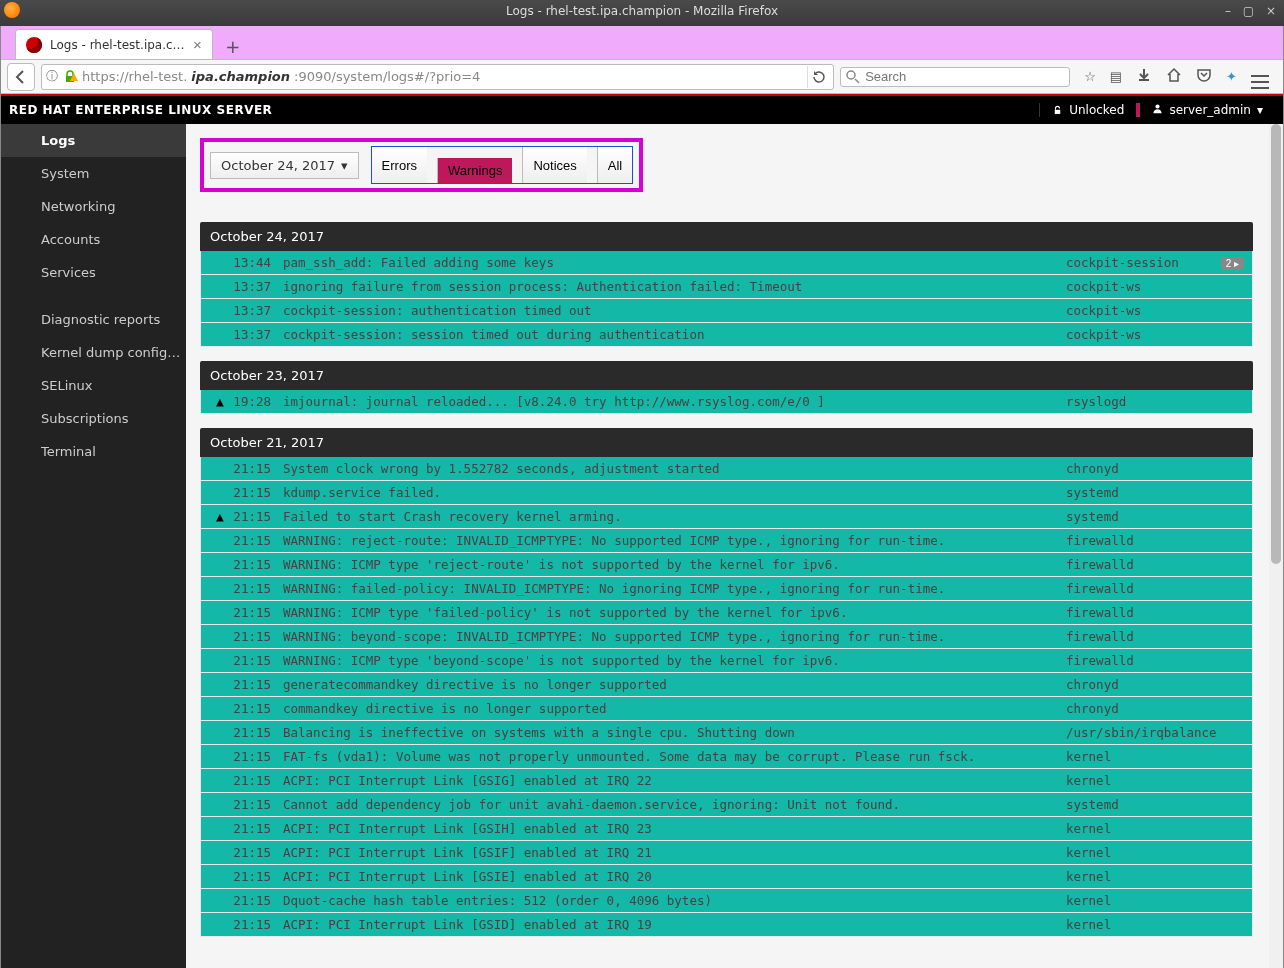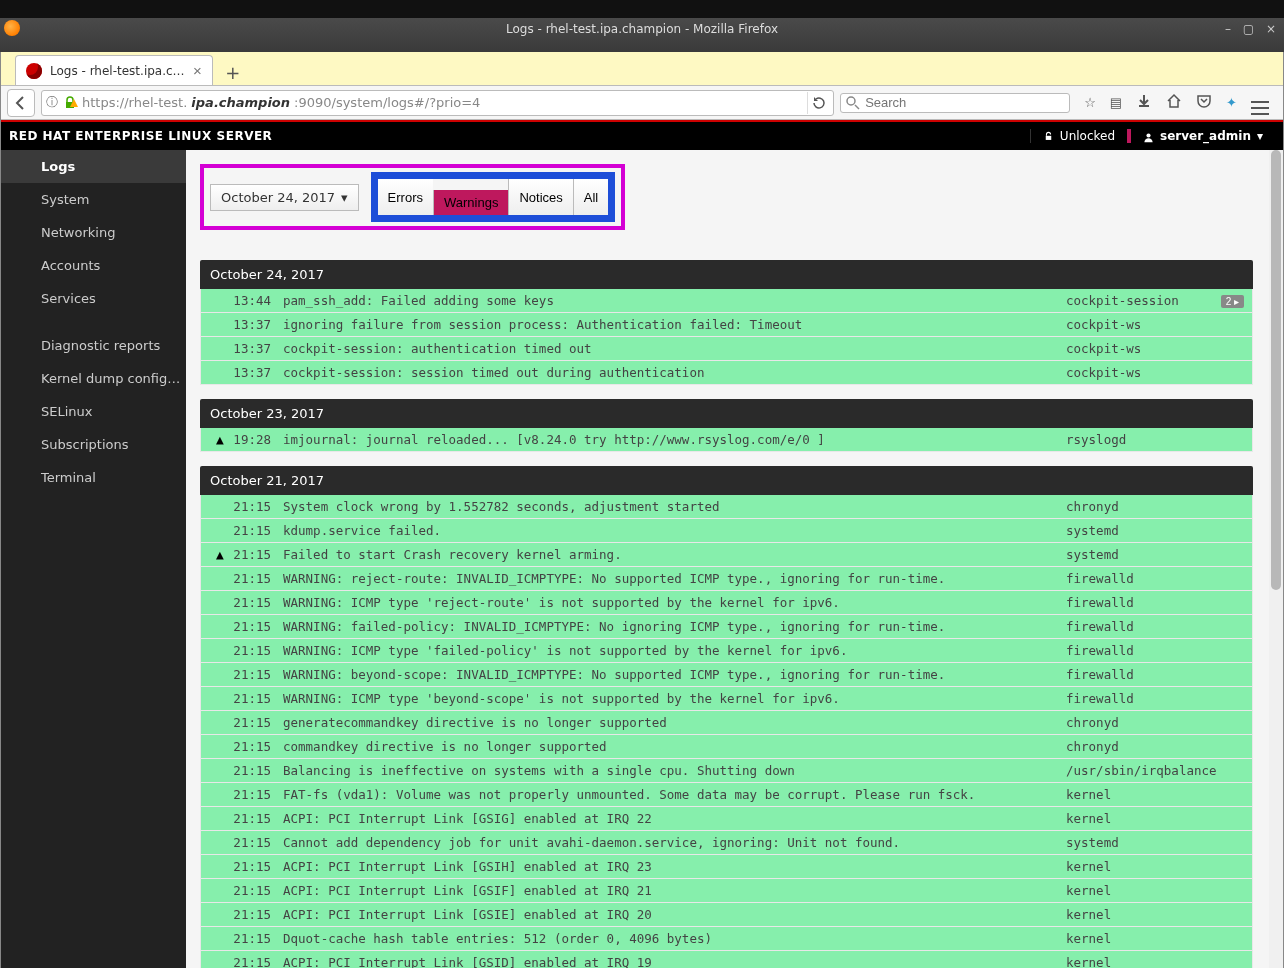--- a/index.html
+++ b/index.html
@@ -1,25 +1,25 @@
 <!DOCTYPE html>
 <html><head>
 <meta charset="utf-8">
 <style>
 * { box-sizing: border-box; margin: 0; padding: 0; }
 body { font-family: "DejaVu Sans", "Liberation Sans", sans-serif; font-size: 13px; background: #111; color: #333; width: 1284px; height: 968px; overflow: hidden; }
 
 
-.os-titlebar { height: 34px; background: linear-gradient(#4a4a4a,#3a3a3a); color: #ddd; font-size: 12px; line-height: 22px; text-align: center; position: relative; margin-top: 18px; }
+.os-titlebar { height: 26px; background: linear-gradient(#4a4a4a,#3a3a3a); color: #ddd; font-size: 12px; line-height: 22px; text-align: center; position: relative; }
 .os-titlebar .appicon { position: absolute; left: 4px; top: 2px; width: 16px; height: 16px; background: radial-gradient(circle at 40% 40%, #ffb347, #ff7f00 70%); border-radius: 50%; }
 .os-titlebar .os-btns { position: absolute; right: 4px; top: 0; color: #ccc; font-size: 12px; letter-spacing: 4px; }
 
 
 .browser { background: #f0f0f0; border: 1px solid #888; border-top: none; }
-.tabstrip { height: 34px; background: #fef9c3; border-bottom: 1px solid #bbb; display: flex; align-items: flex-end; padding-left: 14px; gap: 6px; }
+.tabstrip { height: 34px; background: #f0abfc; border-bottom: 1px solid #bbb; display: flex; align-items: flex-end; padding-left: 14px; gap: 6px; }
 .b-tab { height: 30px; background: #fff; border: 1px solid #bbb; border-bottom: none; border-radius: 4px 4px 0 0; padding: 0 10px; display: flex; align-items: center; gap: 8px; font-size: 12px; min-width: 190px; }
 .b-tab .favicon { width: 16px; height: 16px; background: #c00; border-radius: 50%; box-shadow: inset -4px -4px 0 #800; }
 .b-tab .tabtitle { flex: 1; overflow: hidden; white-space: nowrap; text-overflow: ellipsis; max-width: 135px; color: #333; }
 .b-tab .tabclose { font-family: sans-serif; color: #777; font-size: 15px; cursor: pointer; }
 .newtab { width: 28px; height: 26px; display: flex; align-items: center; justify-content: center; color: #555; font-size: 18px; cursor: pointer; }
 
 .toolbar { height: 34px; background: #f6f6f6; border-bottom: 1px solid #bbb; display: flex; align-items: center; padding: 0 6px; gap: 6px; }
 .nav-btn { width: 28px; height: 28px; border: 1px solid #bbb; border-radius: 4px; background: #fff; display: flex; align-items: center; justify-content: center; cursor: pointer; }
 .urlbar-wrap { flex: 1; display: flex; height: 26px; border: 1px solid #bbb; background: #fff; border-radius: 3px; align-items: center; padding: 0 4px; font-size: 13px; color: #555; gap: 4px; }
 .urlbar-wrap input { flex: 1; border: none; outline: none; font-size: 13px; color: #333; background: transparent; }
@@ -31,41 +31,41 @@
 .searchbar input { flex: 1; border: none; outline: none; font-size: 13px; }
 .toolbar-icons { display: flex; align-items: center; gap: 14px; color: #555; padding: 0 8px; }
 .toolbar-icons span { cursor: pointer; }
 .hamburger { width: 18px; height: 14px; display: inline-flex; flex-direction: column; justify-content: space-between; }
 .hamburger div { height: 2px; background: #555; }
 
 
 .cockpit-header { height: 30px; background: #000; color: #fff; display: flex; align-items: center; padding: 0 8px; font-weight: bold; font-size: 12px; border-top: 2px solid #c00; }
 .cockpit-header .brand { flex: 1; letter-spacing: 0.5px; }
 .cockpit-header .lock { border-left: 1px solid #333; padding: 0 12px; font-weight: normal; display: flex; align-items: center; gap: 6px; }
-.cockpit-header .user { border-left: 4px solid #be185d; padding: 0 12px; font-weight: bold; display: flex; align-items: flex-end; gap: 6px; }
+.cockpit-header .user { border-left: 4px solid #be185d; padding: 0 12px; font-weight: normal; display: flex; align-items: flex-start; gap: 6px; }
 
 
 .cockpit-body { display: flex; height: calc(968px - 22px - 34px - 34px - 30px - 2px); background: #f5f5f5; }
 .sidebar { width: 185px; background: #222; color: #ccc; font-size: 13px; }
 .side-item { padding: 9px 0 9px 40px; cursor: pointer; white-space: nowrap; overflow: hidden; text-overflow: ellipsis; }
 .side-item.active { background: #3a3a3a; color: #fff; font-weight: bold; }
 .side-gap { height: 14px; }
 
 .content { flex: 1; background: #f5f5f5; position: relative; overflow-y: auto; }
 .content-inner { padding: 14px 30px 14px 14px; }
 .highlight-box { border: 4px solid #d400d4; display: inline-flex; align-items: center; gap: 12px; padding: 4px 6px; background: #f5f5f5; }
 .dropdown-btn { border: 1px solid #bbb; background: linear-gradient(#fff,#eee); padding: 5px 10px; font-size: 13px; display: flex; align-items: center; gap: 6px; cursor: pointer; }
-.filter-group { display: inline-flex; border: 7px solid #1d4ed8; }
+.filter-group { display: inline-flex; border: 1px solid #1d4ed8; gap: 10px; }
 .filter-group button { border: none; border-left: 1px solid #bbb; background: linear-gradient(#fff,#eee); padding: 5px 10px; font-size: 13px; cursor: pointer; }
 .filter-group button:first-child { border-left: none; }
 .filter-group button.active { background: #be185d; margin-top: 11px; }
 
 .logs { margin-top: 30px; }
 .log-day-header { background: #2a2a2a; color: #fff; padding: 7px 10px; font-size: 13px; border-radius: 2px 2px 0 0; margin-top: 14px; }
-.log-row { display: flex; align-items: center; border: 1px solid #e8e8e8; border-top: none; background: #86efac; font-family: "DejaVu Sans Mono","Liberation Mono", monospace; font-size: 12.5px; padding: 4px 8px; color: #444; cursor: pointer; }
+.log-row { display: flex; align-items: center; border: 1px solid #e8e8e8; border-top: none; background: #14b8a6; font-family: "DejaVu Sans Mono","Liberation Mono", monospace; font-size: 12.5px; padding: 4px 8px; color: #444; cursor: pointer; }
 .log-icon { width: 22px; text-align: center; color: #333; font-size: 13px; }
 .log-time { width: 48px; text-align: right; padding-right: 8px; }
 .log-msg { flex: 1; white-space: nowrap; overflow: hidden; text-overflow: ellipsis; padding-left: 4px; }
 .log-src { width: 150px; padding-left: 8px; }
 .log-badge { width: 36px; text-align: right; }
 .badge { background: #888; color: #fff; font-size: 10px; padding: 1px 5px; border-radius: 2px; font-family: sans-serif; }
 
 .scrollbar-fake { position: absolute; right: 0; top: 0; bottom: 0; width: 14px; background: #f0f0f0; }
 .scrollbar-thumb { position: absolute; left: 2px; right: 2px; top: 0; height: 440px; background: #b8b8b8; border-radius: 6px; }
 

